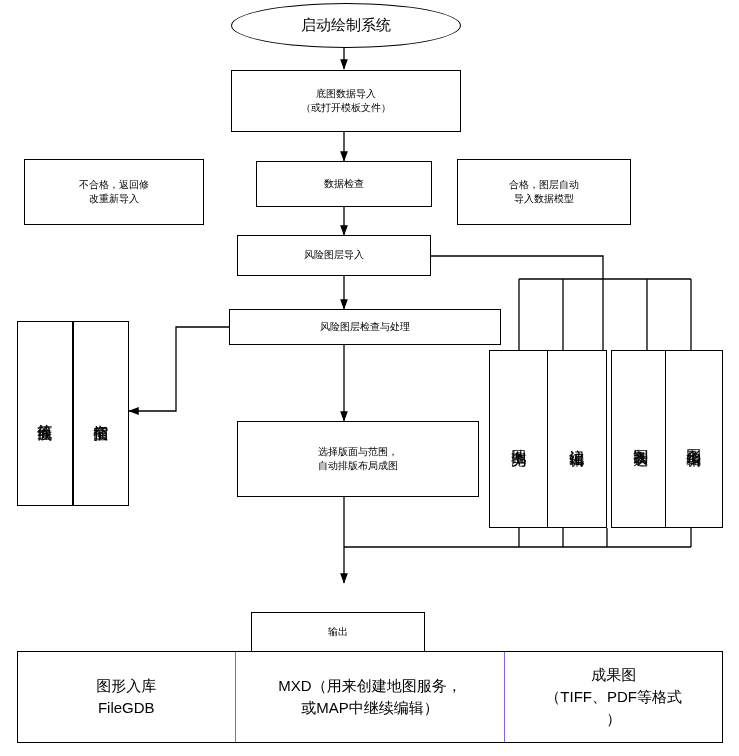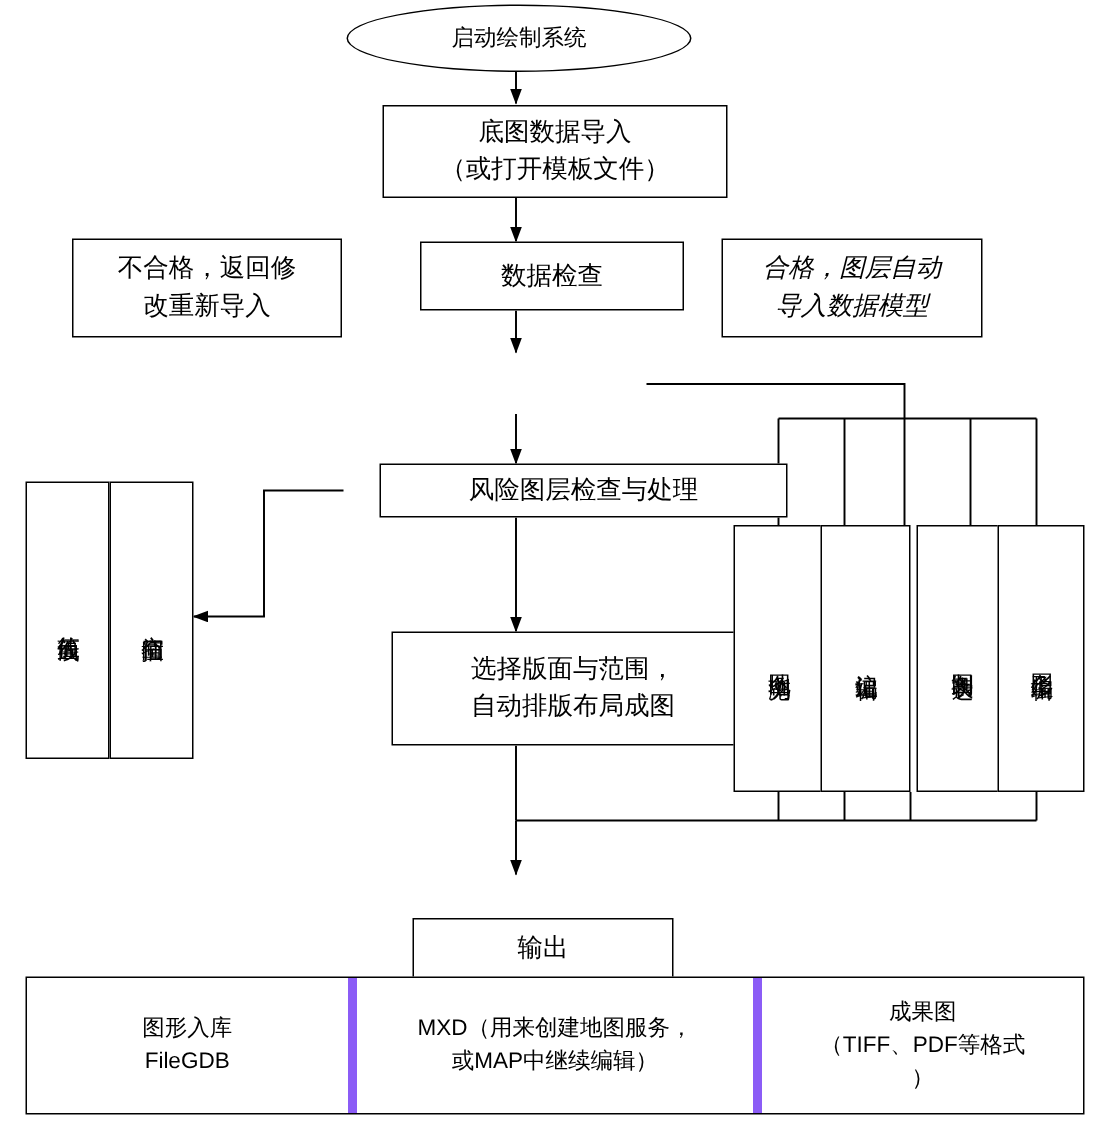--- a/index.html
+++ b/index.html
@@ -20,25 +20,24 @@
   }
   .node {
     position: absolute;
     box-sizing: border-box;
     border: 1px solid #000000;
     background: #ffffff;
     display: flex;
     align-items: center;
     justify-content: center;
     text-align: center;
-    font-size: 17px;
+    font-size: 10px;
     line-height: 1.45;
     white-space: pre-line;
     padding: 2px 4px;
-    margin-left: 24px;
   }
   .oval {
     position: absolute;
     box-sizing: border-box;
     border: 1px solid #000000;
     background: #ffffff;
     border-radius: 50%;
     display: flex;
     align-items: center;
     justify-content: center;
@@ -81,21 +80,21 @@
   }
   .bottomcell {
     flex: 1 1 0;
     display: flex;
     align-items: center;
     justify-content: center;
     text-align: center;
     font-size: 15px;
     line-height: 1.45;
     white-space: pre-line;
-    border-right: 6px solid #8b5cf6;
+    border-right: 1px solid #8b5cf6;
     padding: 2px 4px;
   }
   .bottomcell:last-child { border-right: none; }
   .bottomcell.wide { flex: 1.25 1 0; }
 </style>
 </head>
 <body>
 
 <div id="canvas">
 
@@ -143,23 +142,24 @@
   <div class="oval" style="left:231px; top:3px; width:230px; height:45px;">启动绘制系统</div>
 
   <div class="node" style="left:231px; top:70px; width:230px; height:62px;">底图数据导入
 （或打开模板文件）</div>
 
   <div class="node" style="left:256px; top:161px; width:176px; height:46px;">数据检查</div>
 
   <div class="node" style="left:24px; top:159px; width:180px; height:66px;">不合格，返回修
 改重新导入</div>
 
-  <div class="node" style="left:457px; top:159px; width:174px; height:66px;font-style:italic;">合格，图层自动
+  <div class="node" style="left:457px; top:159px; width:174px; height:66px;">合格，图层自动
 导入数据模型</div>
 
+  <div class="node" style="left:237px; top:235px; width:194px; height:41px;">风险图层导入</div>
 
   <div class="node" style="left:229px; top:309px; width:272px; height:36px;">风险图层检查与处理</div>
 
   <div class="node" style="left:237px; top:421px; width:242px; height:76px;">选择版面与范围，
 自动排版布局成图</div>
 
   <div class="node" style="left:251px; top:612px; width:174px; height:41px;">输出</div>
 
   <div class="vnode" style="left:17px; top:321px; width:56px; height:185px;">
     <span class="vtext">等值线面</span>

